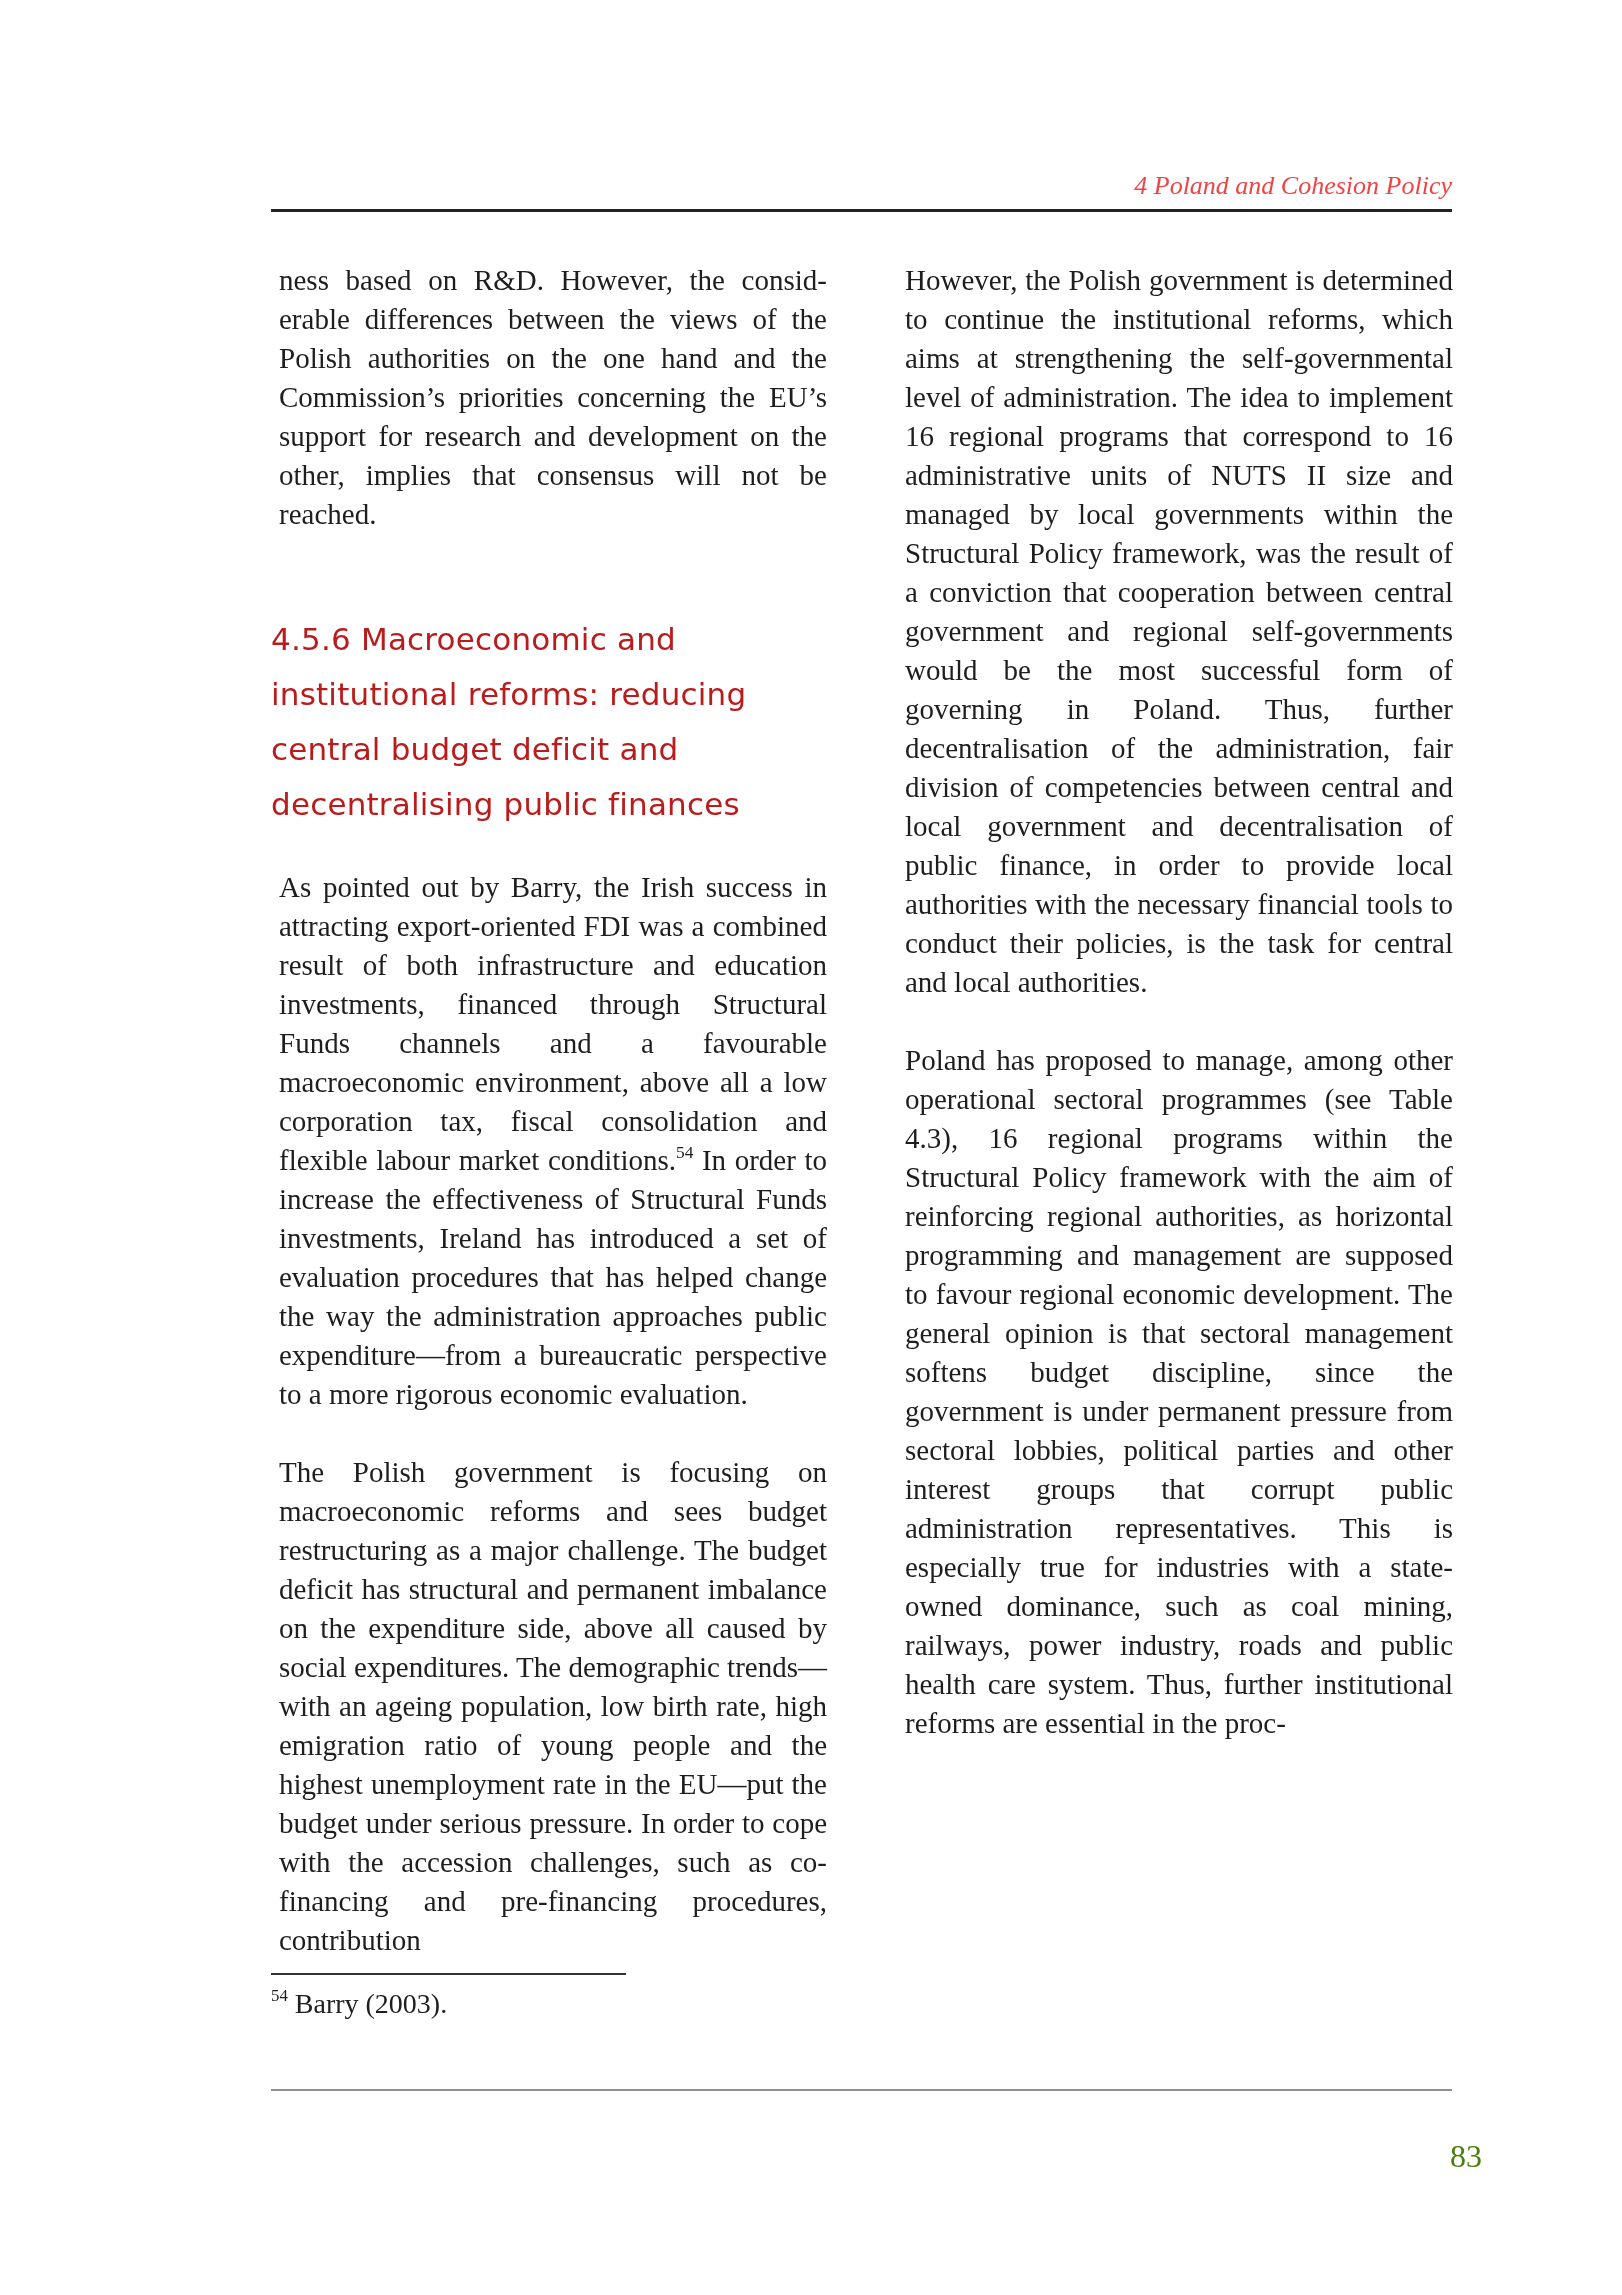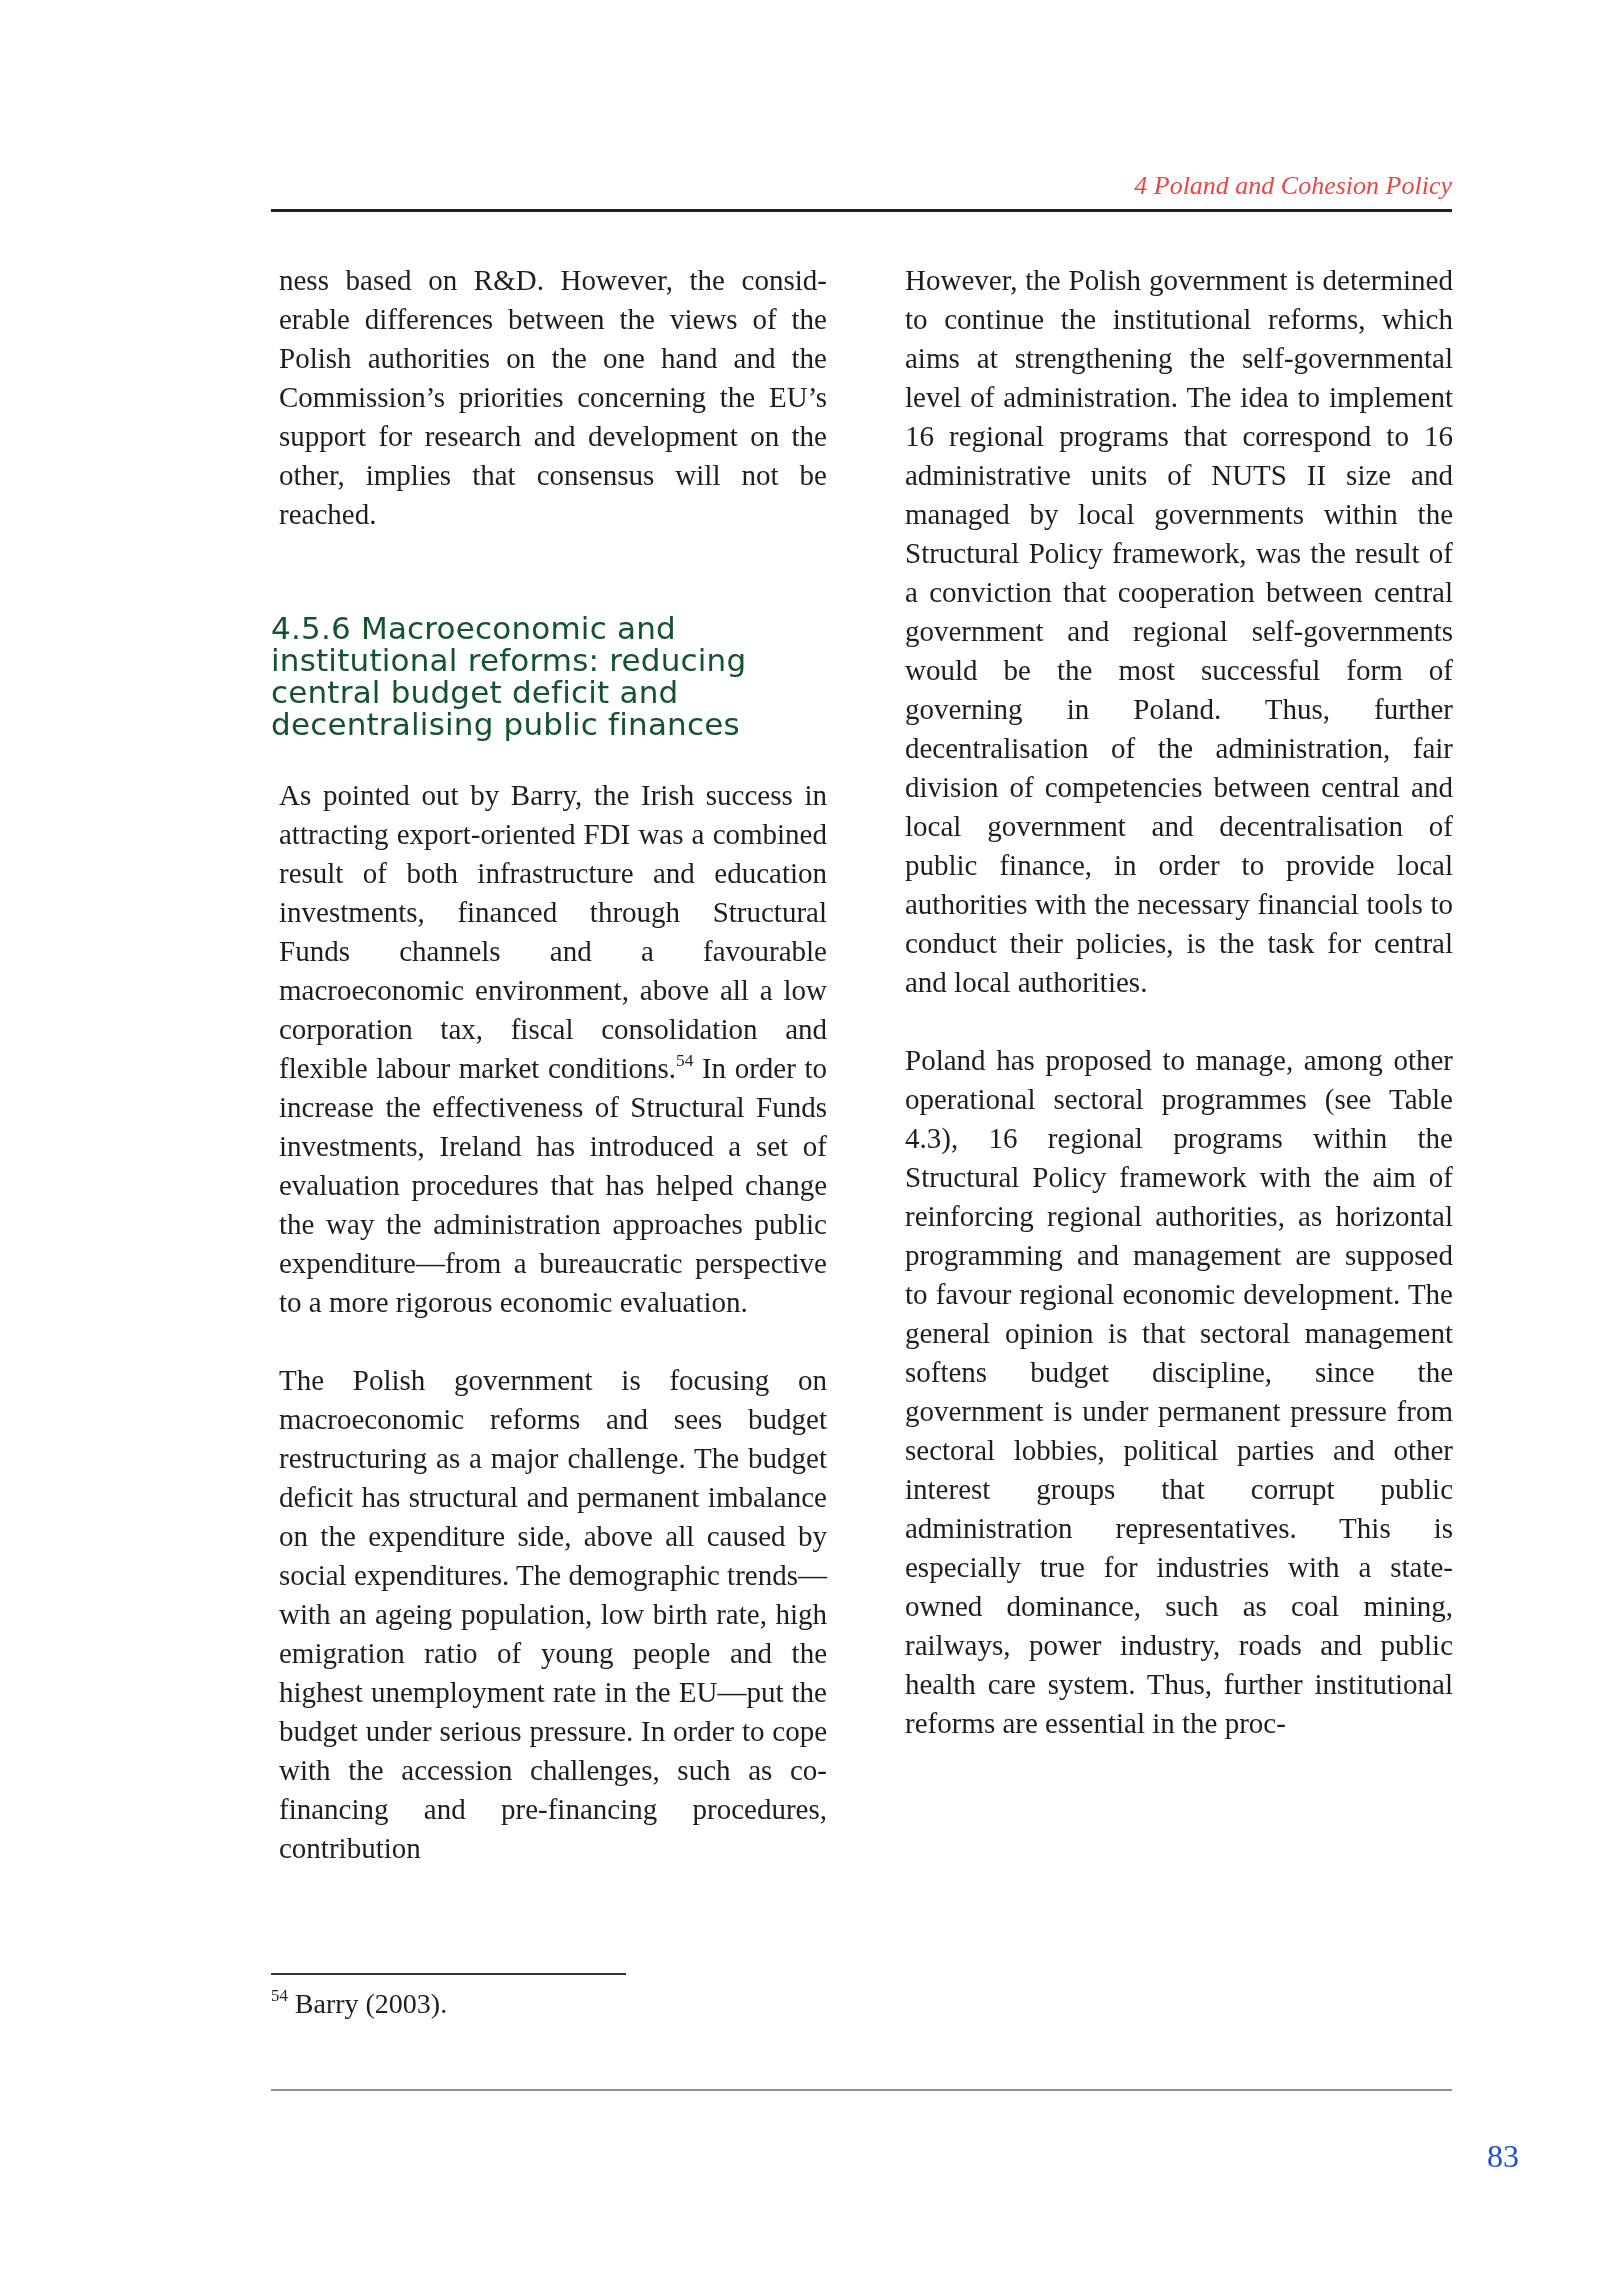--- a/index.html
+++ b/index.html
@@ -46,25 +46,25 @@
     .col-left { left: 271px; }
     .col-right { left: 897px; }
     .para {
       margin: 0 0 39px 8px;
     }
     .para:last-child { margin-bottom: 0; }
     .section-heading {
       font-family: "DejaVu Sans", "Liberation Sans", sans-serif;
       font-weight: normal;
       font-size: 31px;
-      line-height: 32px;
+      line-height: 55px;
       text-align: left;
       margin: 78px 0 36px 0;
       letter-spacing: 0.2px;
-      color: #14532d;
+      color: #b91c1c;
     }
     .footnote-rule {
       position: absolute;
       left: 271px;
       top: 1973px;
       width: 355px;
       height: 1.6px;
       background: #333;
     }
     .footnote {
@@ -82,27 +82,27 @@
     .footer-rule {
       position: absolute;
       left: 271px;
       top: 2089px;
       width: 1181px;
       height: 1.6px;
       background: #8f8f8f;
     }
     .page-number {
       position: absolute;
-      left: 1414px;
+      left: 1377px;
       top: 2137px;
       width: 105px;
       text-align: right;
       font-size: 32px;
       line-height: 38px;
-      color: #1d4ed8;
+      color: #4d7c0f;
     }
   </style>
 </head>
 <body>
 
 <div class="running-header">4 Poland and Cohesion Policy</div>
 <div class="header-rule"></div>
 
 <div class="column col-left">
   <p class="para">ness based on R&amp;D. However, the consid­erable differences between the views of the Polish authorities on the one hand and the Commission’s priorities concerning the EU’s support for research and development on the other, implies that consensus will not be reached.</p>

